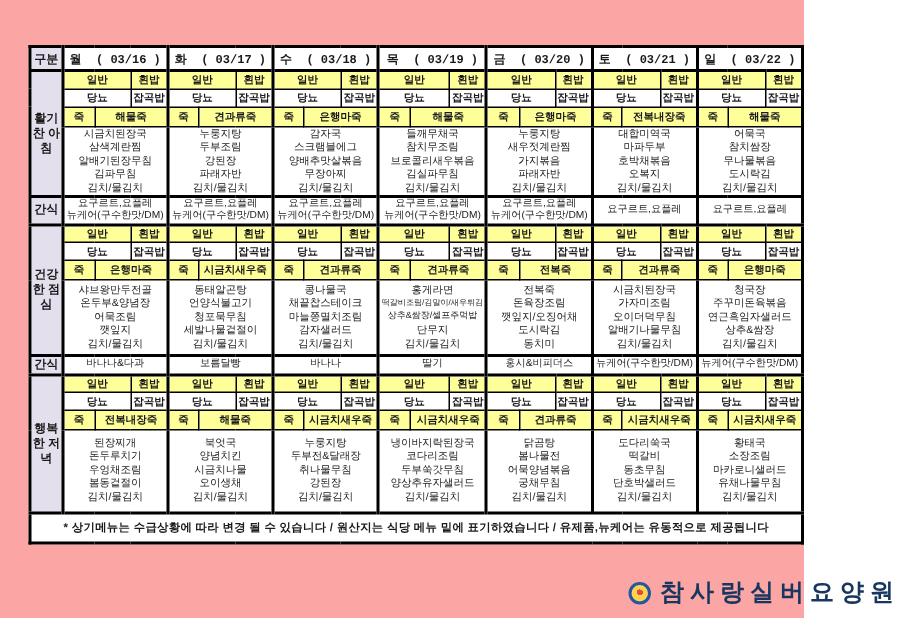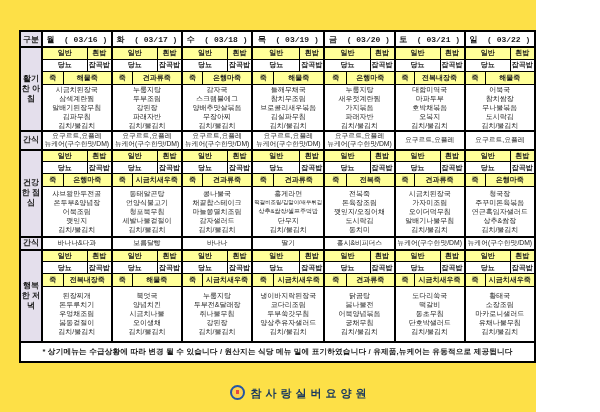--- a/index.html
+++ b/index.html
@@ -1,38 +1,38 @@
 <!DOCTYPE html>
 <html><head>
 <meta charset="utf-8">
 <style>
   html,body{margin:0;padding:0;width:600px;height:412px;overflow:hidden;background:#fff;
     font-family:"Liberation Sans","DejaVu Sans",sans-serif;}
-  #page{position:relative;width:536px;height:412px;background:#fde047;}
+  #page{position:relative;width:536px;height:412px;background:#fca5a5;}
   table#grid{position:absolute;left:19px;top:30px;border-collapse:collapse;table-layout:fixed;
     border:2px solid #000;background:#fff;}
   #grid td{border:1px solid #000;padding:0;text-align:center;vertical-align:middle;
     overflow:hidden;white-space:nowrap;color:#1a1a1a;}
   #grid td.ds{border-left:2px solid #000;}
   #grid tr.bt2 td{border-top:2px solid #000;}
   .y{background:#FFFF99;}
   .lav{background:#E4DFEC;}
   .dayh{font-size:8px;font-weight:bold;font-family:Liberation Mono, monospace;}
   .corner{font-size:8px;font-weight:bold;}
   .sub{font-size:7px;font-weight:bold;}
   .label{font-size:8px;font-weight:bold;white-space:normal !important;line-height:10px;padding:0 2px;}
   .menu{font-size:7px;}
   .menu div{line-height:9px;}
   .menu div.sm{font-size:6px;}
   .menu div.xs{font-size:5.4px;}
   .snackc{font-size:6.8px;}
   .snackc div{line-height:8.6px;}
   .footer-note{color:#7030A0;font-weight:bold;font-size:7.6px;letter-spacing:0.2px;}
-  .brand{position:absolute;left:0;top:385px;width:600px;text-align:center;
-    color:#17375E;font-weight:bold;font-size:11px;letter-spacing:4px;}
+  .brand{position:absolute;left:0;top:385px;width:600px;text-align:right;
+    color:#17375E;font-weight:bold;font-size:16px;letter-spacing:4px;}
   .logo{display:inline-block;width:11px;height:11px;border-radius:50%;
     border:2px solid #2456A4;vertical-align:-3px;margin-right:6px;letter-spacing:0;
     background:radial-gradient(circle at 50% 45%, #E8483F 0 2px, #FFD24D 2px 100%);}
 </style>
 </head>
 <body>
 
 <div id="page">
   <table id="grid">
       <colgroup>

